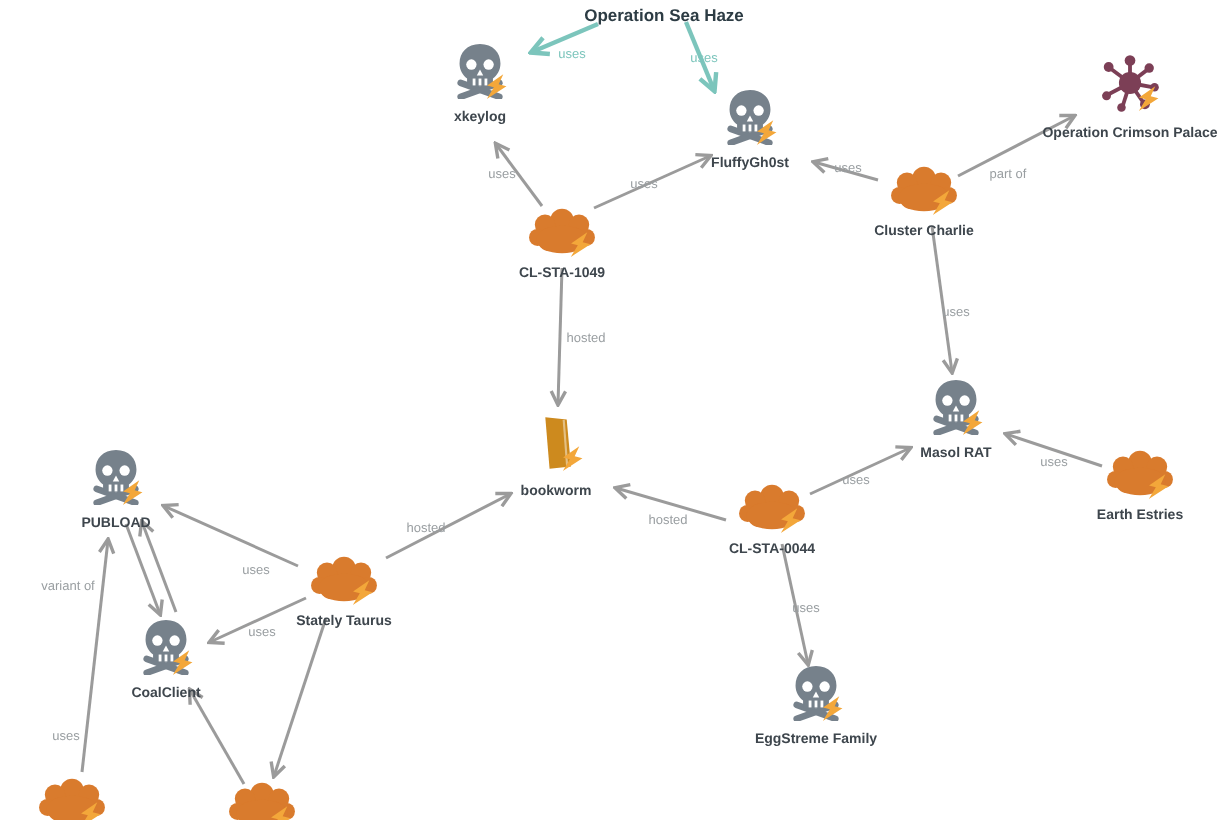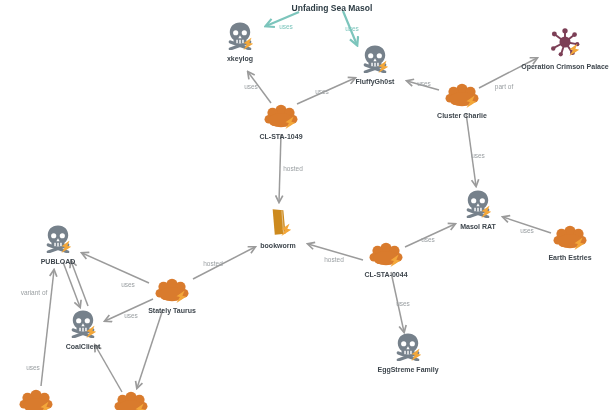--- a/index.html
+++ b/index.html
@@ -62,21 +62,21 @@
         <text x="34" y="295" fill="#999ea1" text-anchor="middle">variant of</text>
         <line x1="88" y1="306" x2="71" y2="261" stroke="#9b9b9b" stroke-width="1.5" marker-end="url(#arrow-gray)"></line>
         <line x1="41" y1="386" x2="54" y2="270" stroke="#9b9b9b" stroke-width="1.5" marker-end="url(#arrow-gray)"></line>
         <text x="33" y="370" fill="#999ea1" text-anchor="middle">uses</text>
         <line x1="163" y1="309" x2="137" y2="388" stroke="#9b9b9b" stroke-width="1.5" marker-end="url(#arrow-gray)"></line>
         <line x1="122" y1="392" x2="95" y2="345" stroke="#9b9b9b" stroke-width="1.5" marker-end="url(#arrow-gray)"></line>
       </g>
   </svg>
   <div id="nodes">
       <div class="node node--report-label" style="left: 332px; top: 7px;">
-        <div class="nlabel">Unfading Sea Masol</div>
+        <div class="nlabel">Operation Sea Haze</div>
       </div>
       <div class="node node--malware" style="left: 240px; top: 38px;"><span class="iconwrap"><span style="display: inline-block; line-height: 0;"><svg xmlns="http://www.w3.org/2000/svg" width="26" height="28" viewBox="0 0 24 26">
               <g fill="#76818b" stroke="none">
                 <line x1="3" y1="18.5" x2="21" y2="25" stroke="#76818b" stroke-width="3" stroke-linecap="round"></line>
                 <line x1="21" y1="18.5" x2="3" y2="25" stroke="#76818b" stroke-width="3" stroke-linecap="round"></line>
                 <path d="M12,0.5 C6,0.5 2.5,4.5 2.5,9.5 c0,3 1.5,5.5 3.5,7 v3.5 h12 v-3.5 c2,-1.5 3.5,-4 3.5,-7 0,-5 -3.5,-9 -9.5,-9 z"></path>
               </g>
               <circle cx="8" cy="10" r="2.4" fill="#fff"></circle>
               <circle cx="16" cy="10" r="2.4" fill="#fff"></circle>
               <path d="M12,12.3 l-1.5,2.8 h3 z" fill="#fff"></path>

